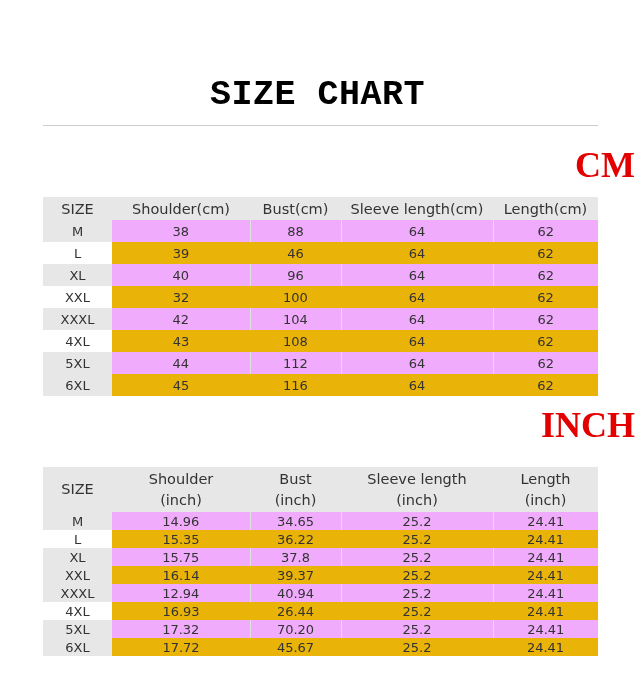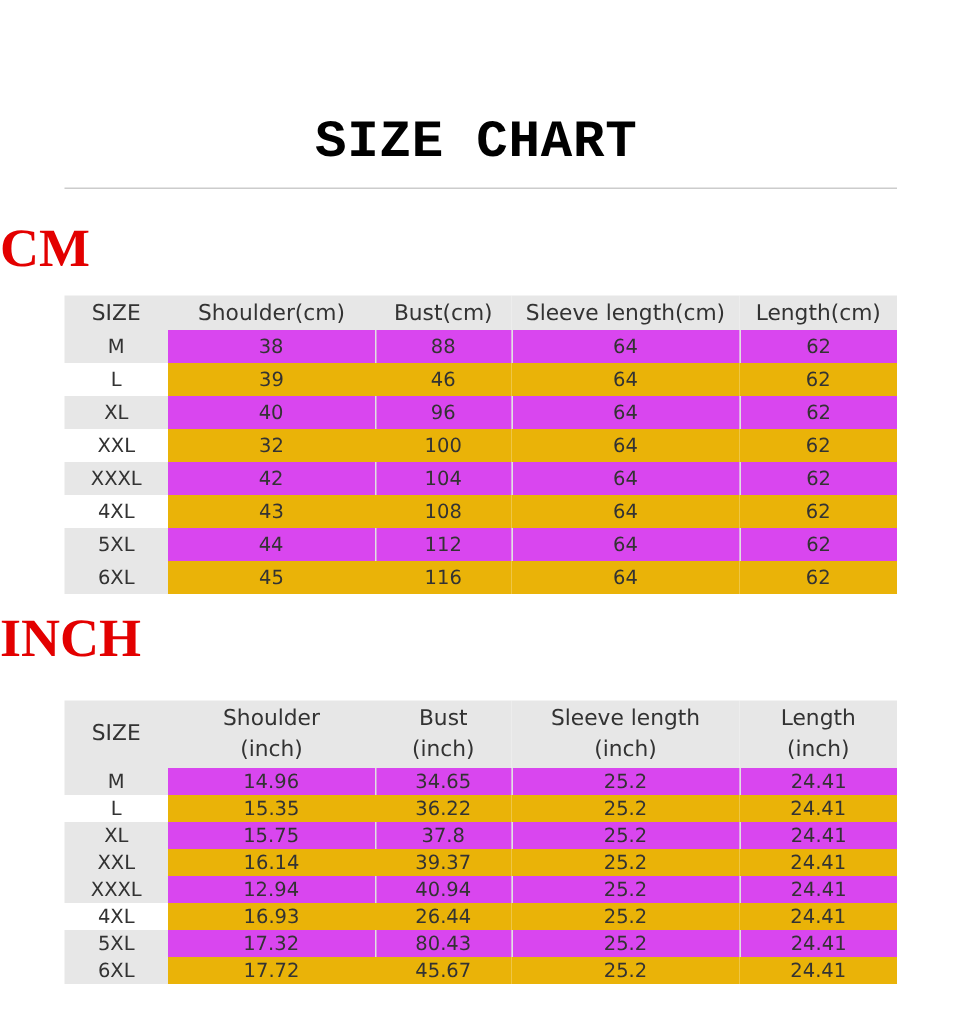--- a/index.html
+++ b/index.html
@@ -1,32 +1,32 @@
 <!DOCTYPE html>
 <html><head>
 <meta charset="utf-8">
 <style>
   html, body { margin: 0; padding: 0; background: #ffffff; }
   body { width: 635px; height: 674px; position: relative; overflow: hidden; font-family: "DejaVu Sans", sans-serif; color: #333; }
   .title { position: absolute; left: 0; width: 635px; top: 74px; text-align: center; font-family: Liberation Mono, monospace; font-weight: bold; font-size: 35px; line-height: 42px; color: #000; letter-spacing: 0.5px; }
   .rule { position: absolute; left: 43px; width: 555px; top: 125px; height: 1px; background: #cccccc; }
-  .unit { position: absolute; left: 0; width: 635px; text-align: left; font-family: "Liberation Serif", serif; font-weight: bold; color: #e30000; font-size: 36px; line-height: 40px; }
+  .unit { position: absolute; left: 0; width: 635px; text-align: right; font-family: "Liberation Serif", serif; font-weight: bold; color: #e30000; font-size: 36px; line-height: 40px; }
   .unit.cm { top: 145px; }
   .unit.inch { top: 405px; }
   table { position: absolute; left: 43px; width: 555px; border-collapse: collapse; table-layout: fixed; font-size: 13px; color: #333; }
   table.cm { top: 197px; }
   table.inch { top: 467px; }
   td, th { padding: 0; text-align: center; font-weight: normal; }
   col.c0 { width: 69px; } col.c1 { width: 138px; } col.c2 { width: 91px; } col.c3 { width: 152px; } col.c4 { width: 105px; }
   table.cm th { height: 23px; font-size: 14.5px; background: #e7e7e7; }
   table.cm td { height: 22px; font-size: 13px; }
   table.inch th { height: 45px; font-size: 14.5px; line-height: 21px; background: #e7e7e7; }
   table.inch td { height: 18px; font-size: 13px; }
   tr.g td.d { background: #eab308; }
-  tr.w td.d { background: #d946ef; border-left: 1px solid #e0e0e0; }
+  tr.w td.d { background: #f0abfc; border-left: 1px solid #e0e0e0; }
   td.s { background: #e7e7e7; }
   td.s.w { background: #ffffff; }
 </style>
 </head>
 <body>
 
 <div class="title">SIZE CHART</div>
 <div class="rule"></div>
 
 <div class="unit cm">CM</div>
@@ -164,21 +164,21 @@
     <tr class="g">
       <td class="s w">4XL</td>
       <td class="d">16.93</td>
       <td class="d">26.44</td>
       <td class="d">25.2</td>
       <td class="d">24.41</td>
     </tr>
     <tr class="w">
       <td class="s">5XL</td>
       <td class="d" style="border-left:none">17.32</td>
-      <td class="d">80.43</td>
+      <td class="d">70.20</td>
       <td class="d">25.2</td>
       <td class="d">24.41</td>
     </tr>
     <tr class="g">
       <td class="s">6XL</td>
       <td class="d">17.72</td>
       <td class="d">45.67</td>
       <td class="d">25.2</td>
       <td class="d">24.41</td>
     </tr>

